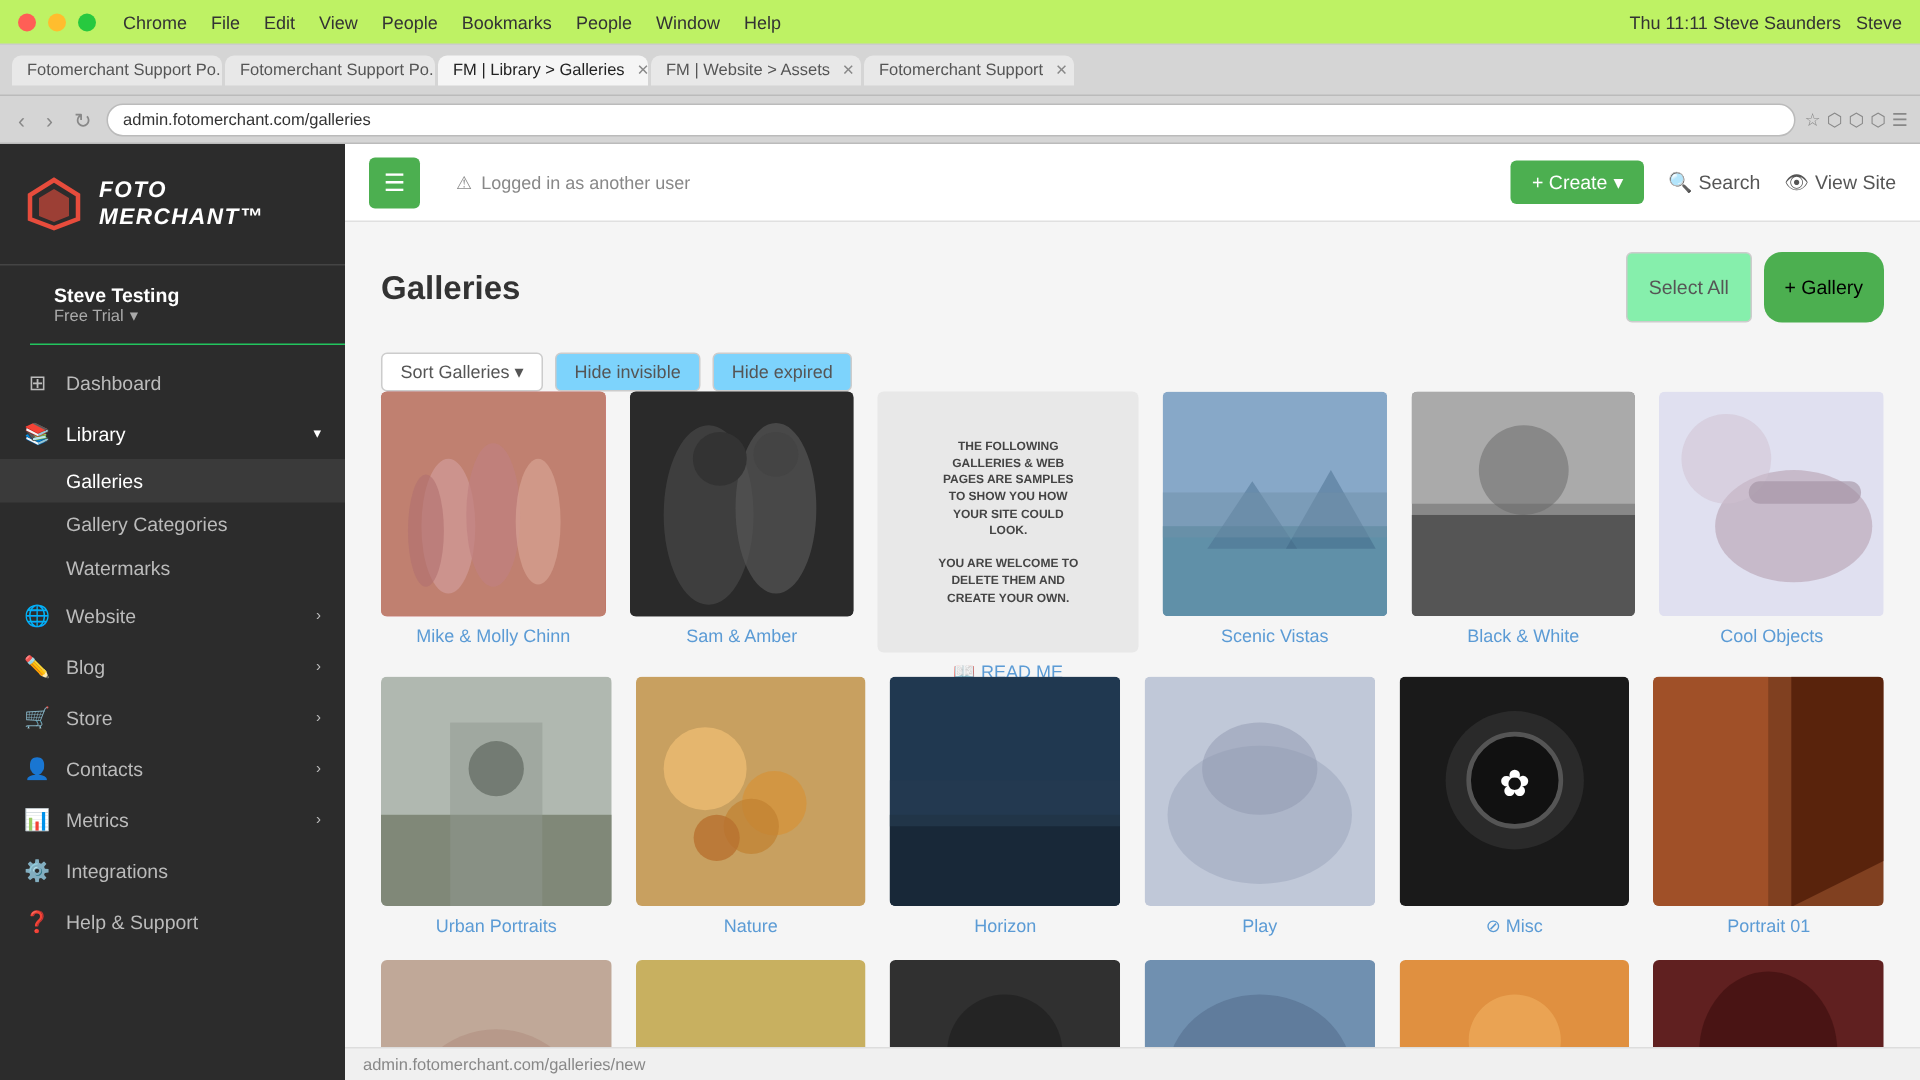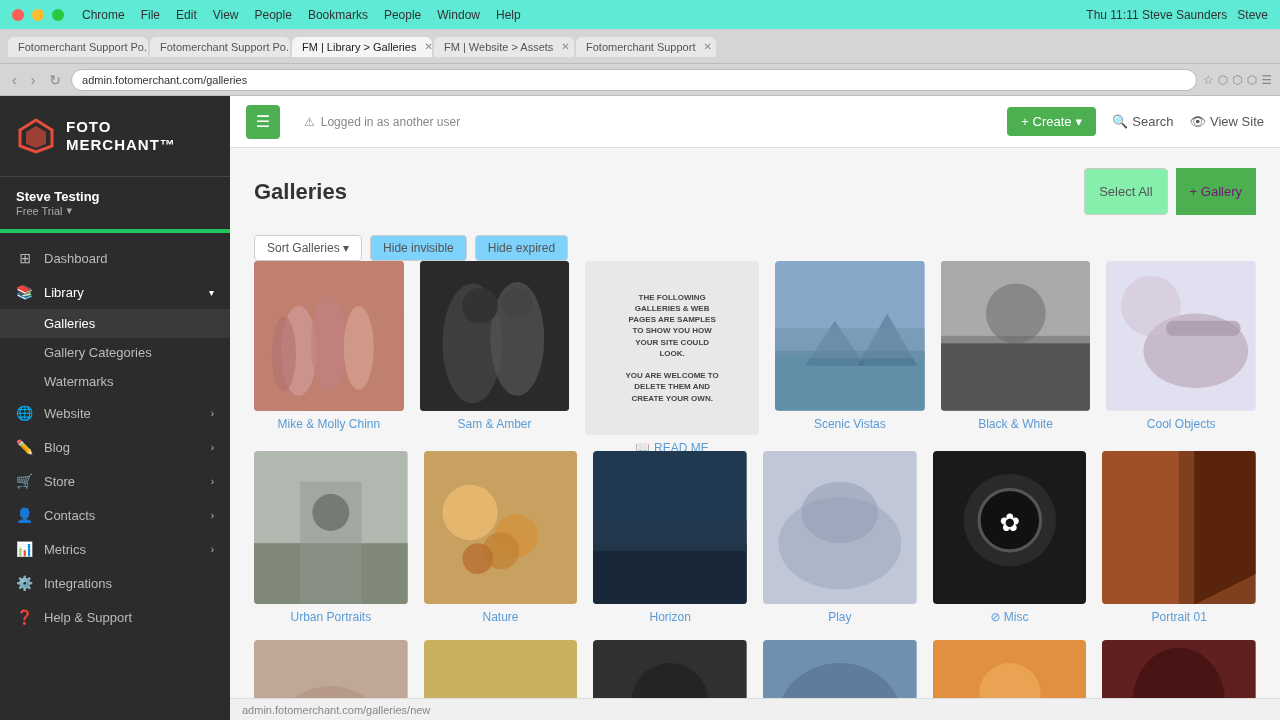--- a/index.html
+++ b/index.html
@@ -1,19 +1,19 @@
 <!DOCTYPE html>
 <html><head>
   <meta charset="utf-8">
   <style>
     * { box-sizing: border-box; margin: 0; padding: 0; }
     body { font-family: -apple-system, BlinkMacSystemFont, 'Segoe UI', sans-serif; background: #1a1a1a; width: 1280px; height: 720px; overflow: hidden; }
 
     
-    .mac-bar { background: #5eead4; height: 30px; display: flex; align-items: center; padding: 0 12px; gap: 8px; border-bottom: 1px solid #ccc; }
+    .mac-bar { background: #bef264; height: 30px; display: flex; align-items: center; padding: 0 12px; gap: 8px; border-bottom: 1px solid #ccc; }
     .mac-dot { width: 12px; height: 12px; border-radius: 50%; }
     .mac-dot.red { background: #ff5f56; }
     .mac-dot.yellow { background: #ffbd2e; }
     .mac-dot.green { background: #27c93f; }
     .mac-menu { display: flex; gap: 16px; font-size: 12px; color: #333; margin-left: 10px; }
     .mac-menu span { cursor: pointer; }
     .mac-right { margin-left: auto; display: flex; gap: 10px; align-items: center; font-size: 12px; color: #333; }
 
     
     .browser-bar { background: #d5d5d5; height: 34px; display: flex; align-items: center; padding: 0 8px; gap: 6px; border-bottom: 1px solid #bbb; }
@@ -29,22 +29,22 @@
     .url-right-icons { display: flex; gap: 4px; align-items: center; }
     .url-icon { font-size: 12px; color: #888; }
 
     
     .app { display: flex; height: calc(720px - 30px - 34px - 32px); background: #f5f5f5; }
 
     
     .sidebar { width: 230px; background: #2c2c2c; display: flex; flex-direction: column; flex-shrink: 0; overflow-y: auto; }
     .sidebar-logo { display: flex; align-items: center; gap: 10px; padding: 20px 16px; border-bottom: 1px solid #444; }
     .logo-icon { width: 40px; height: 40px; }
-    .logo-text { color: white; font-size: 15px; font-weight: 700; line-height: 1.2; letter-spacing: 1px; }
-    .sidebar-user { padding: 12px 16px; border-bottom: 4px solid #22c55e; }
+    .logo-text { color: white; font-size: 15px; font-weight: 700; line-height: 1.2; letter-spacing: 1px; font-style: italic; }
+    .sidebar-user { padding: 12px 16px; border-bottom: 1px solid #22c55e; margin-left: 20px; }
     .sidebar-user-name { color: white; font-size: 13px; font-weight: 600; }
     .sidebar-user-trial { color: #aaa; font-size: 11px; display: flex; align-items: center; gap: 4px; }
     .sidebar-nav { flex: 1; padding: 8px 0; }
     .nav-item { display: flex; align-items: center; gap: 10px; padding: 9px 16px; color: #bbb; font-size: 13px; cursor: pointer; text-decoration: none; }
     .nav-item.active { color: white; }
     .nav-item .nav-icon { font-size: 14px; width: 18px; text-align: center; }
     .nav-item .nav-arrow { margin-left: auto; font-size: 10px; }
     .nav-sub { padding: 0; }
     .nav-sub-item { display: flex; align-items: center; padding: 7px 16px 7px 44px; color: #bbb; font-size: 13px; cursor: pointer; }
     .nav-sub-item.active { color: white; background: #3a3a3a; }
@@ -60,21 +60,21 @@
     .create-btn { background: #4caf50; color: white; border: none; padding: 7px 14px; border-radius: 4px; font-size: 13px; cursor: pointer; display: flex; align-items: center; gap: 4px; }
     .header-search { display: flex; align-items: center; gap: 4px; color: #555; font-size: 13px; cursor: pointer; }
     .header-view-site { display: flex; align-items: center; gap: 4px; color: #555; font-size: 13px; cursor: pointer; }
 
     
     .page-content { flex: 1; padding: 20px 24px; overflow-y: auto; }
     .page-header { display: flex; align-items: center; justify-content: space-between; margin-bottom: 20px; }
     .page-title { font-size: 22px; font-weight: 600; color: #333; }
     .page-actions { display: flex; gap: 8px; }
     .select-all-btn { background: #86efac; border: 1px solid #ccc; padding: 6px 14px; border-radius: 4px; font-size: 13px; cursor: pointer; color: #555; }
-    .add-gallery-btn { background: #4caf50; color: #701a75; border: none; padding: 16px 14px; border-radius: 0; font-size: 13px; cursor: pointer; display: flex; align-items: center; gap: 4px; }
+    .add-gallery-btn { background: #4caf50; color: #000000; border: none; padding: 16px 14px; border-radius: 12px; font-size: 13px; cursor: pointer; display: flex; align-items: center; gap: 4px; }
 
     
     .filter-bar { display: flex; gap: 8px; }
     .filter-btn { background: white; border: 1px solid #ccc; padding: 5px 12px; border-radius: 4px; font-size: 12px; cursor: pointer; color: #555; display: flex; align-items: center; gap: 4px; }
     .filter-btn.outline { background: #7dd3fc; }
 
     
     .gallery-grid { display: grid; grid-template-columns: repeat(6, 1fr); gap: 16px; }
     .gallery-item { display: flex; flex-direction: column; align-items: center; cursor: pointer; }
     .gallery-thumb { width: 100%; aspect-ratio: 1; border-radius: 4px; overflow: hidden; position: relative; margin-bottom: 6px; }

